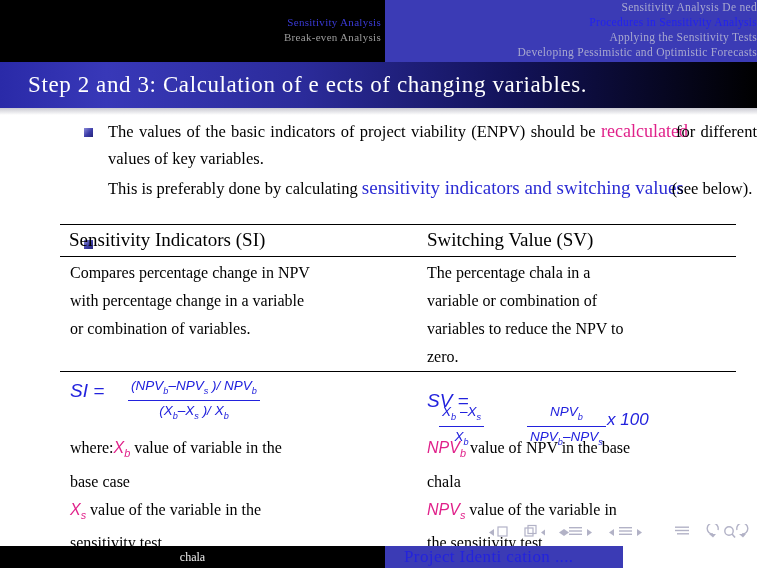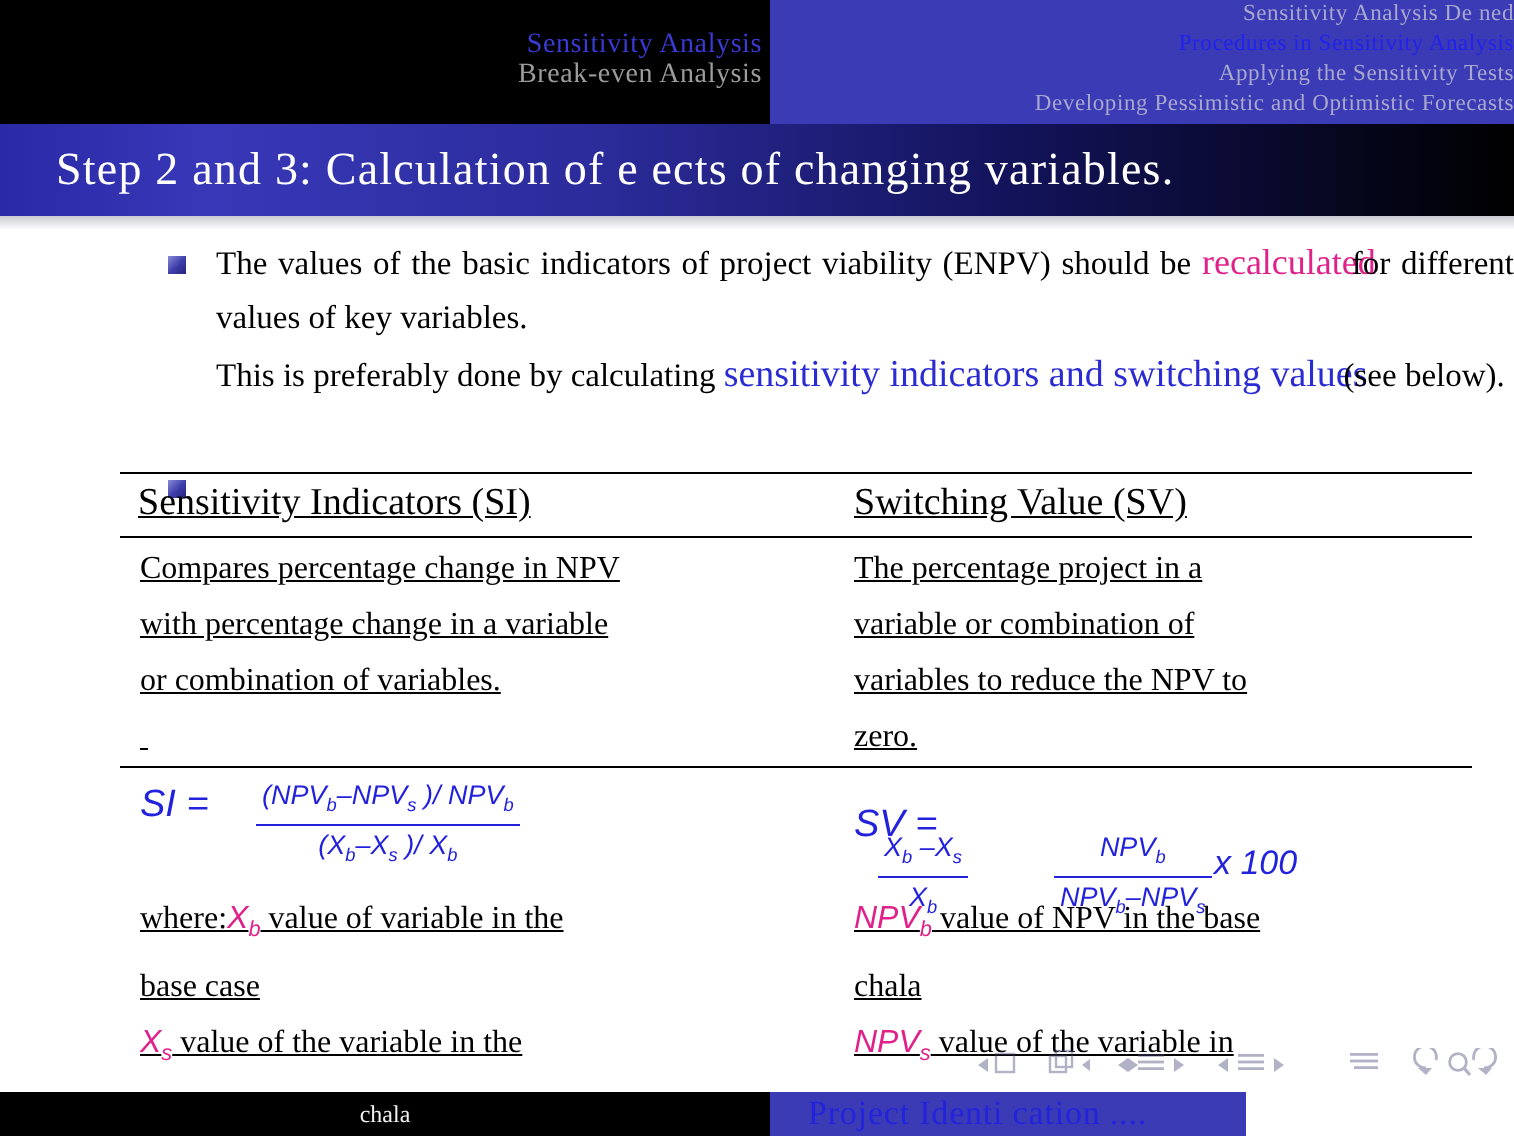--- a/index.html
+++ b/index.html
@@ -35,21 +35,21 @@
     position: absolute;
     left: 0; top: 0;
     width: 385px;
     height: 62px;
     text-align: right;
     padding-right: 4px;
     box-sizing: border-box;
   }
   .nav-left-group .nav-item {
     display: block;
-    font-size: 14px;
+    font-size: 11px;
     line-height: 15px;
     letter-spacing: 0.3px;
     white-space: nowrap;
   }
   .nav-left-group .nav-spacer { height: 15px; }
   .nav-left-group .nav-item.active { color: #3a3ad6; }
   .nav-left-group .nav-item.inactive { color: #9c9c9c; }
 
   .nav-right-group {
     position: absolute;
@@ -118,23 +118,22 @@
   }
   .b1-marker { top: 10px; }
   .b2-marker { top: 66px; }
   .hl-pink { color: #e0218a; font-size: 18px; }
   .hl-blue { color: #2b2bd4; font-size: 19px; }
   .tight { margin-left: -12px; }
 
   
   .tbl {
     position: absolute;
-    left: 60px; top: 236px;
+    left: 60px; top: 224px;
     width: 676px;
-    text-decoration: underline;
   }
   .rule-thick { height: 1.4px; background: #000; width: 100%; }
   .rule-thin  { height: 1px; background: #000; width: 100%; }
   .thead {
     display: flex;
     padding: 2px 0 3px 0;
   }
   .th {
     font-size: 19px;
     color: #000;
@@ -313,21 +312,21 @@
   <div class="rule-thin"></div>
 
   <div class="tbody">
     <div class="td-left">
       <div class="cell-line">Compares percentage change in NPV</div>
       <div class="cell-line">with percentage  change in a variable</div>
       <div class="cell-line">or combination of variables.</div>
       <div class="cell-line">&nbsp;</div>
     </div>
     <div class="td-right">
-      <div class="cell-line">The  percentage  project  in  a</div>
+      <div class="cell-line">The  percentage  chala  in  a</div>
       <div class="cell-line">variable or combination of</div>
       <div class="cell-line">variables to reduce the NPV to</div>
       <div class="cell-line">zero.</div>
     </div>
   </div>
 
   <div class="rule-thin"></div>
 
   <div class="formula-area">
 

